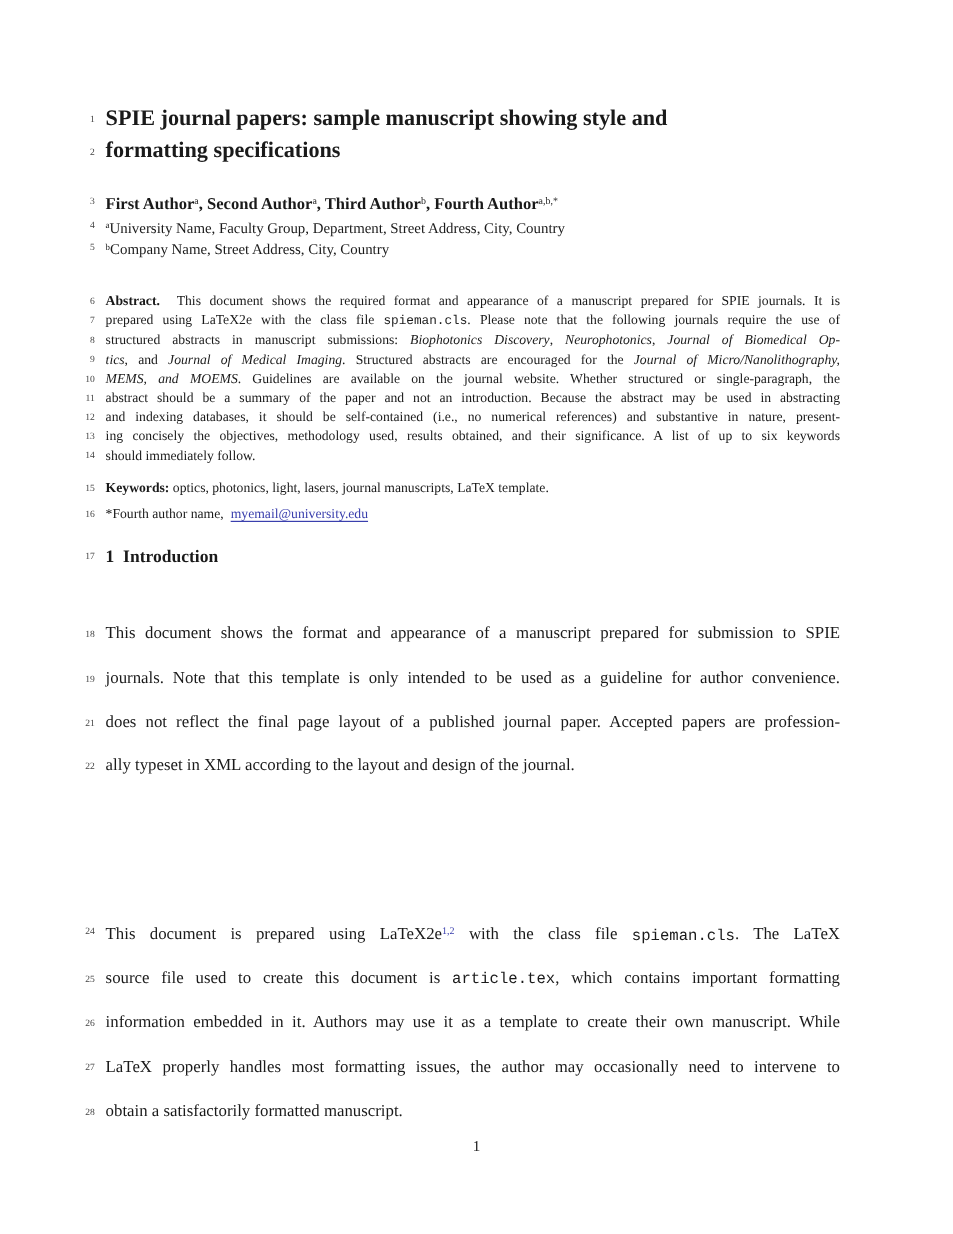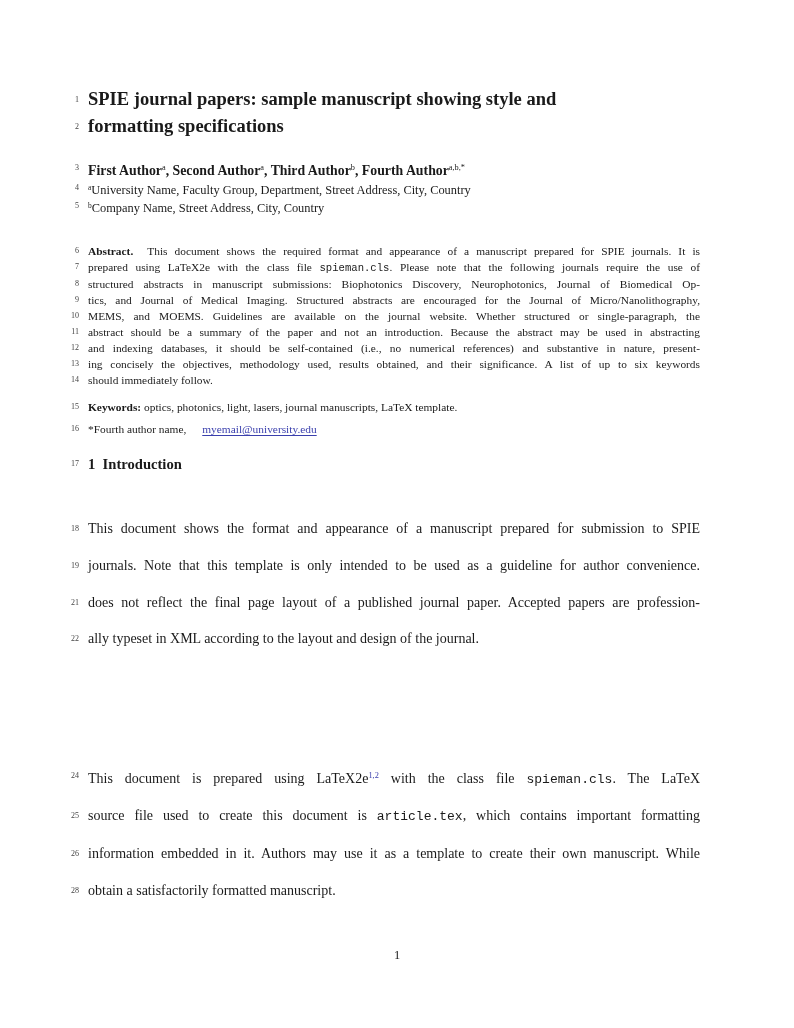--- a/index.html
+++ b/index.html
@@ -13,24 +13,24 @@
   .row{position:relative;}
   .lineno{
     position:absolute; left:-27px; width:18px; text-align:right;
     font-size:8px; color:var(--lineno); line-height:inherit;
     font-family:"Liberation Serif",serif;
   }
   .content{display:block; text-align:left; white-space:normal;}
   .content.j{text-align:justify; text-align-last:justify; word-spacing:-0.3px;}
   .seg-plain{font-style:normal; font-weight:normal;text-align:center;}
   .seg-b{font-weight:bold;}
-  .seg-i{margin-top:34px;}
+  .seg-i{font-style:italic;margin-top:34px;}
   .seg-m{font-family:"Liberation Mono","DejaVu Sans Mono",monospace; font-size:0.93em;margin-top:31px;}
   .seg-sup{font-size:0.6em; vertical-align:0.55em; font-weight:normal;}
-  .seg-link{color:var(--link); text-decoration:underline; text-underline-offset:2px; margin-left:13px; cursor:pointer;}
+  .seg-link{color:var(--link); text-decoration:underline; text-underline-offset:2px; margin-left:3px; cursor:pointer;}
   .seg-suplink{font-size:0.6em; vertical-align:0.55em; color:var(--link); cursor:pointer;}
 
   .title-blk{top:86px; font-size:18.5px; line-height:27px;}
   .authors-blk{top:158px;}
   .author-line{font-size:13.8px; line-height:19px;}
   .affil-line{font-size:12.4px; line-height:16px;}
   .abstract-blk{top:243px; font-size:11.4px; line-height:16px;}
   .keywords-blk{top:399px; font-size:11.4px; line-height:16px;}
   .footnote-blk{top:421px; font-size:11.4px; line-height:16px;}
   .sec1-blk{top:454px; font-size:14.6px; line-height:20px;}
@@ -151,18 +151,22 @@
       </div>
       <div class="row">
         <span class="lineno">25</span>
         <span class="content j"><span class="seg-plain">source file used to create this document is </span><span class="seg-m">article.tex</span><span class="seg-plain">, which contains important formatting</span></span>
       </div>
       <div class="row">
         <span class="lineno">26</span>
         <span class="content j"><span class="seg-plain">information embedded in it. Authors may use it as a template to create their own manuscript. While</span></span>
       </div>
       <div class="row">
+        <span class="lineno">27</span>
+        <span class="content j"><span class="seg-plain">LaTeX properly handles most formatting issues, the author may occasionally need to intervene to</span></span>
+      </div>
+      <div class="row">
         <span class="lineno">28</span>
         <span class="content"><span class="seg-plain">obtain a satisfactorily formatted manuscript.</span></span>
       </div>
     </div>
   <div class="footer">1</div>
 </div>
 
 </body></html>

